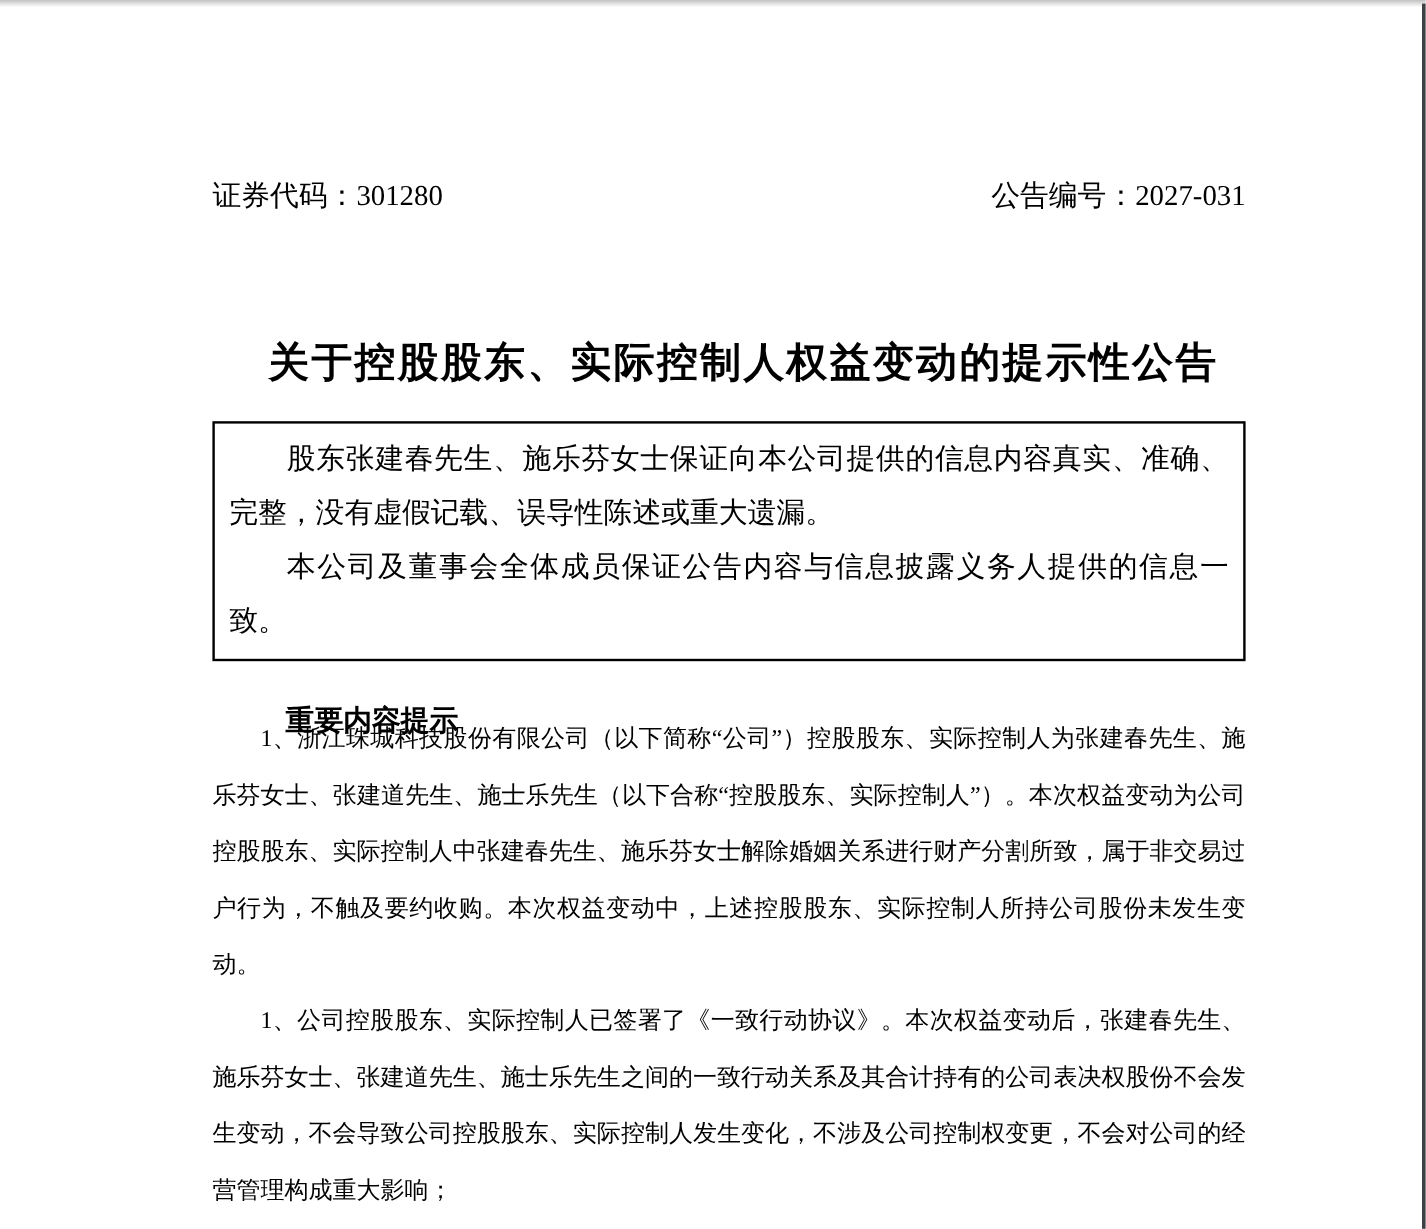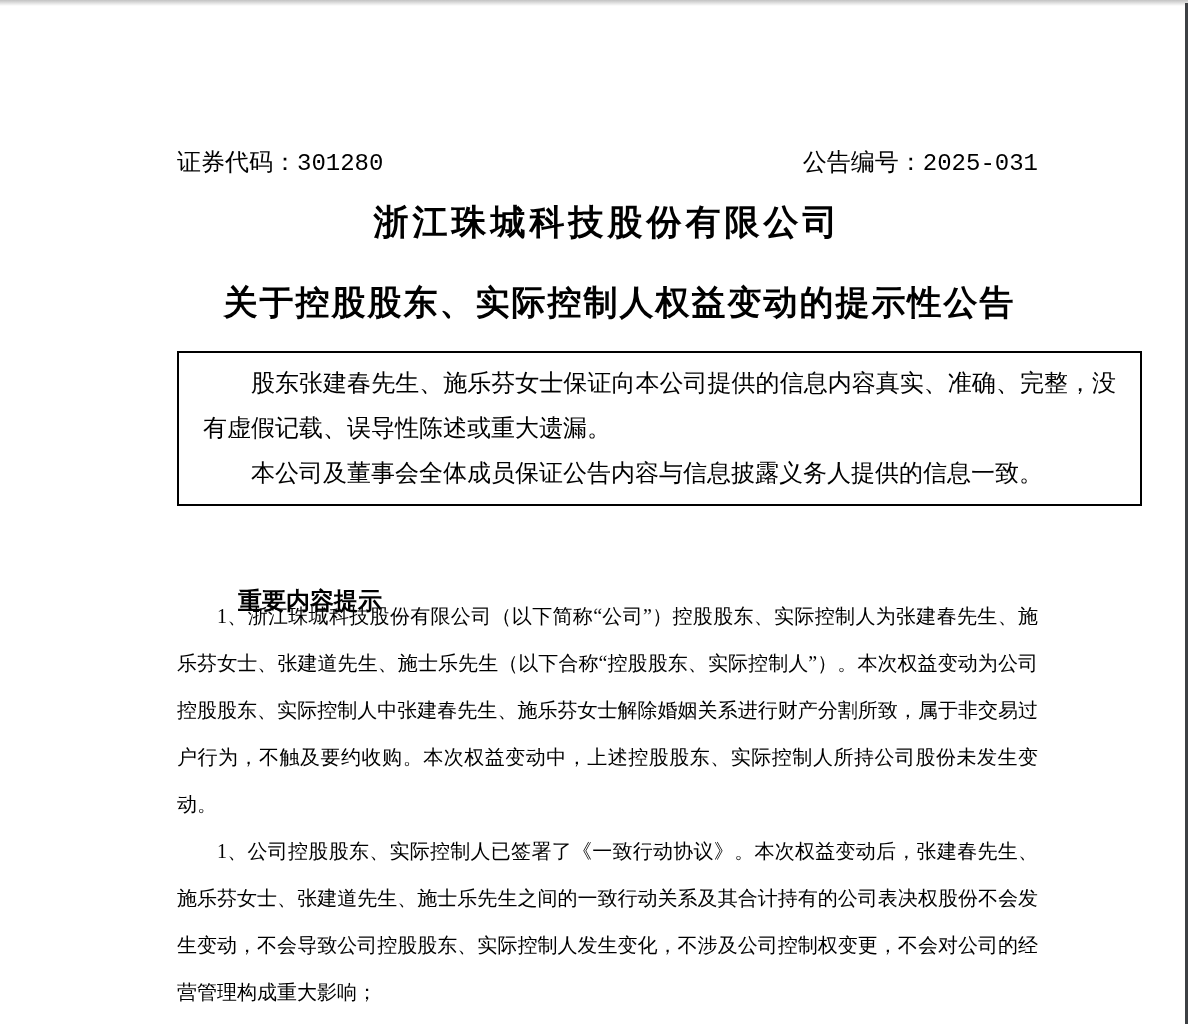--- a/index.html
+++ b/index.html
@@ -44,21 +44,20 @@
   .meta-row {
     position: absolute;
     top: 150px;
     left: 0;
     width: 100%;
     display: flex;
     justify-content: space-between;
     font-size: 24px;
     line-height: 28px;
     white-space: nowrap;
-    font-family: Liberation Mono, monospace;
   }
 
   .doc-title {
     position: absolute;
     top: 203px;
     left: 0;
     width: 100%;
     margin: 0;
     text-align: center;
     font-size: 35px;
@@ -77,24 +76,24 @@
     font-size: 34px;
     font-weight: 700;
     letter-spacing: 2px;
     line-height: 40px;
   }
 
   .statement-box {
     position: absolute;
     top: 351px;
     left: 0;
-    width: 965px;
+    width: 861px;
     box-sizing: border-box;
     border: 2px solid #000000;
-    padding: 8px 24px;
+    padding: 8px 12px;
   }
   .statement-box p {
     margin: 0;
     font-size: 24px;
     line-height: 45px;
     text-indent: 2em;
     text-align: justify;
   }
 
   .important-heading {
@@ -124,24 +123,23 @@
 </head>
 <body>
 
 <div class="top-shadow"></div>
 <div class="edge-strip"></div>
 
 <div class="content">
 
   <div class="meta-row">
     <span>证券代码：301280</span>
-    <span>公告编号：2025-031</span>
+    <span>公告编号：2027-031</span>
   </div>
 
-  <h1 class="doc-title">浙江珠城科技股份有限公司</h1>
 
   <h2 class="doc-subtitle">关于控股股东、实际控制人权益变动的提示性公告</h2>
 
   <div class="statement-box">
     <p>股东张建春先生、施乐芬女士保证向本公司提供的信息内容真实、准确、完整，没有虚假记载、误导性陈述或重大遗漏。</p>
     <p>本公司及董事会全体成员保证公告内容与信息披露义务人提供的信息一致。</p>
   </div>
 
   <h3 class="important-heading">重要内容提示</h3>
 

